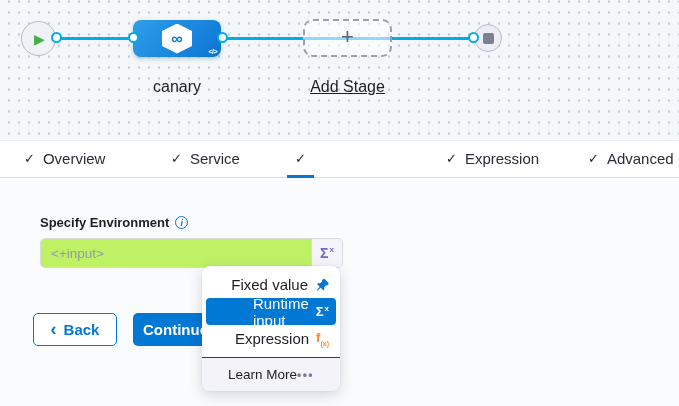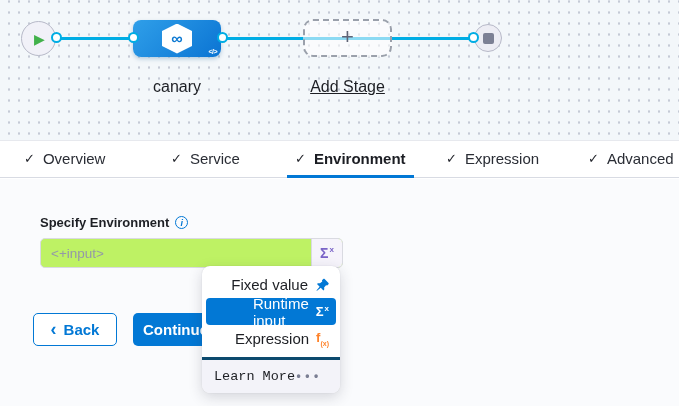--- a/index.html
+++ b/index.html
@@ -78,23 +78,23 @@
     box-shadow:0 4px 14px rgba(40,41,61,.18), 0 0 1px rgba(40,41,61,.2); }
   .menu-list { padding:5px 4px; }
   .menu-item { height:27px; display:flex; align-items:center; justify-content:flex-end;
     gap:7px; padding:0 7px; font-size:15px; color:#1d1f24; border-radius:4px;
     cursor:pointer; }
   .menu-item.selected { background:#0278d5; color:#fff;padding-left:48px; }
   .menu-sigma { font-size:13px; font-weight:bold; color:#fff; line-height:1; }
   .menu-fx { color:#ff832b; font-size:13px; font-weight:bold; line-height:1; }
   .menu-fx sub { font-size:7px; }
   .pin-icon { display:flex; }
-  .menu-footer { display:flex; align-items:center; justify-content:flex-start;
-    background:#f3f3f9; border-top:3px solid #0c4a6e; padding:9px 12px;
-    border-radius:0 0 8px 8px; cursor:pointer;font-family:Liberation Mono, monospace; }
+  .menu-footer { display:flex; align-items:center; justify-content:center;
+    background:#f3f3f9; border-top:1px solid #0c4a6e; padding:9px 12px;
+    border-radius:0 0 8px 8px; cursor:pointer; }
   .learn-more { font-size:13.5px; color:#1d1f24; }
   .more-dots { font-size:12px; color:#7a7e93; letter-spacing:1.5px; font-weight:bold; }
 
   
   .btn { position:absolute; top:134px; height:33px; border-radius:5px; font-size:15px;
     font-weight:bold; display:flex; align-items:center; justify-content:center;
     gap:7px; cursor:pointer; font-family:inherit; }
   .btn-back { left:33px; width:84px; background:#fff; border:1.5px solid #0278d5;
     color:#0278d5; }
   .btn-back .chev { font-size:18px; font-weight:bold; line-height:1; margin-top:-2px; }
@@ -141,21 +141,20 @@
     <div class="tab tab-overview">
       <span class="check">✓</span>
       <span>Overview</span>
     </div>
     <div class="tab tab-service">
       <span class="check">✓</span>
       <span>Service</span>
     </div>
     <div class="tab tab-environment active">
       <span class="check">✓</span>
-      <span>Environment</span>
     </div>
     <div class="tab tab-execution">
       <span class="check">✓</span>
       <span>Expression</span>
     </div>
     <div class="tab tab-advanced">
       <span class="check">✓</span>
       <span>Advanced</span>
     </div>
   </div>

